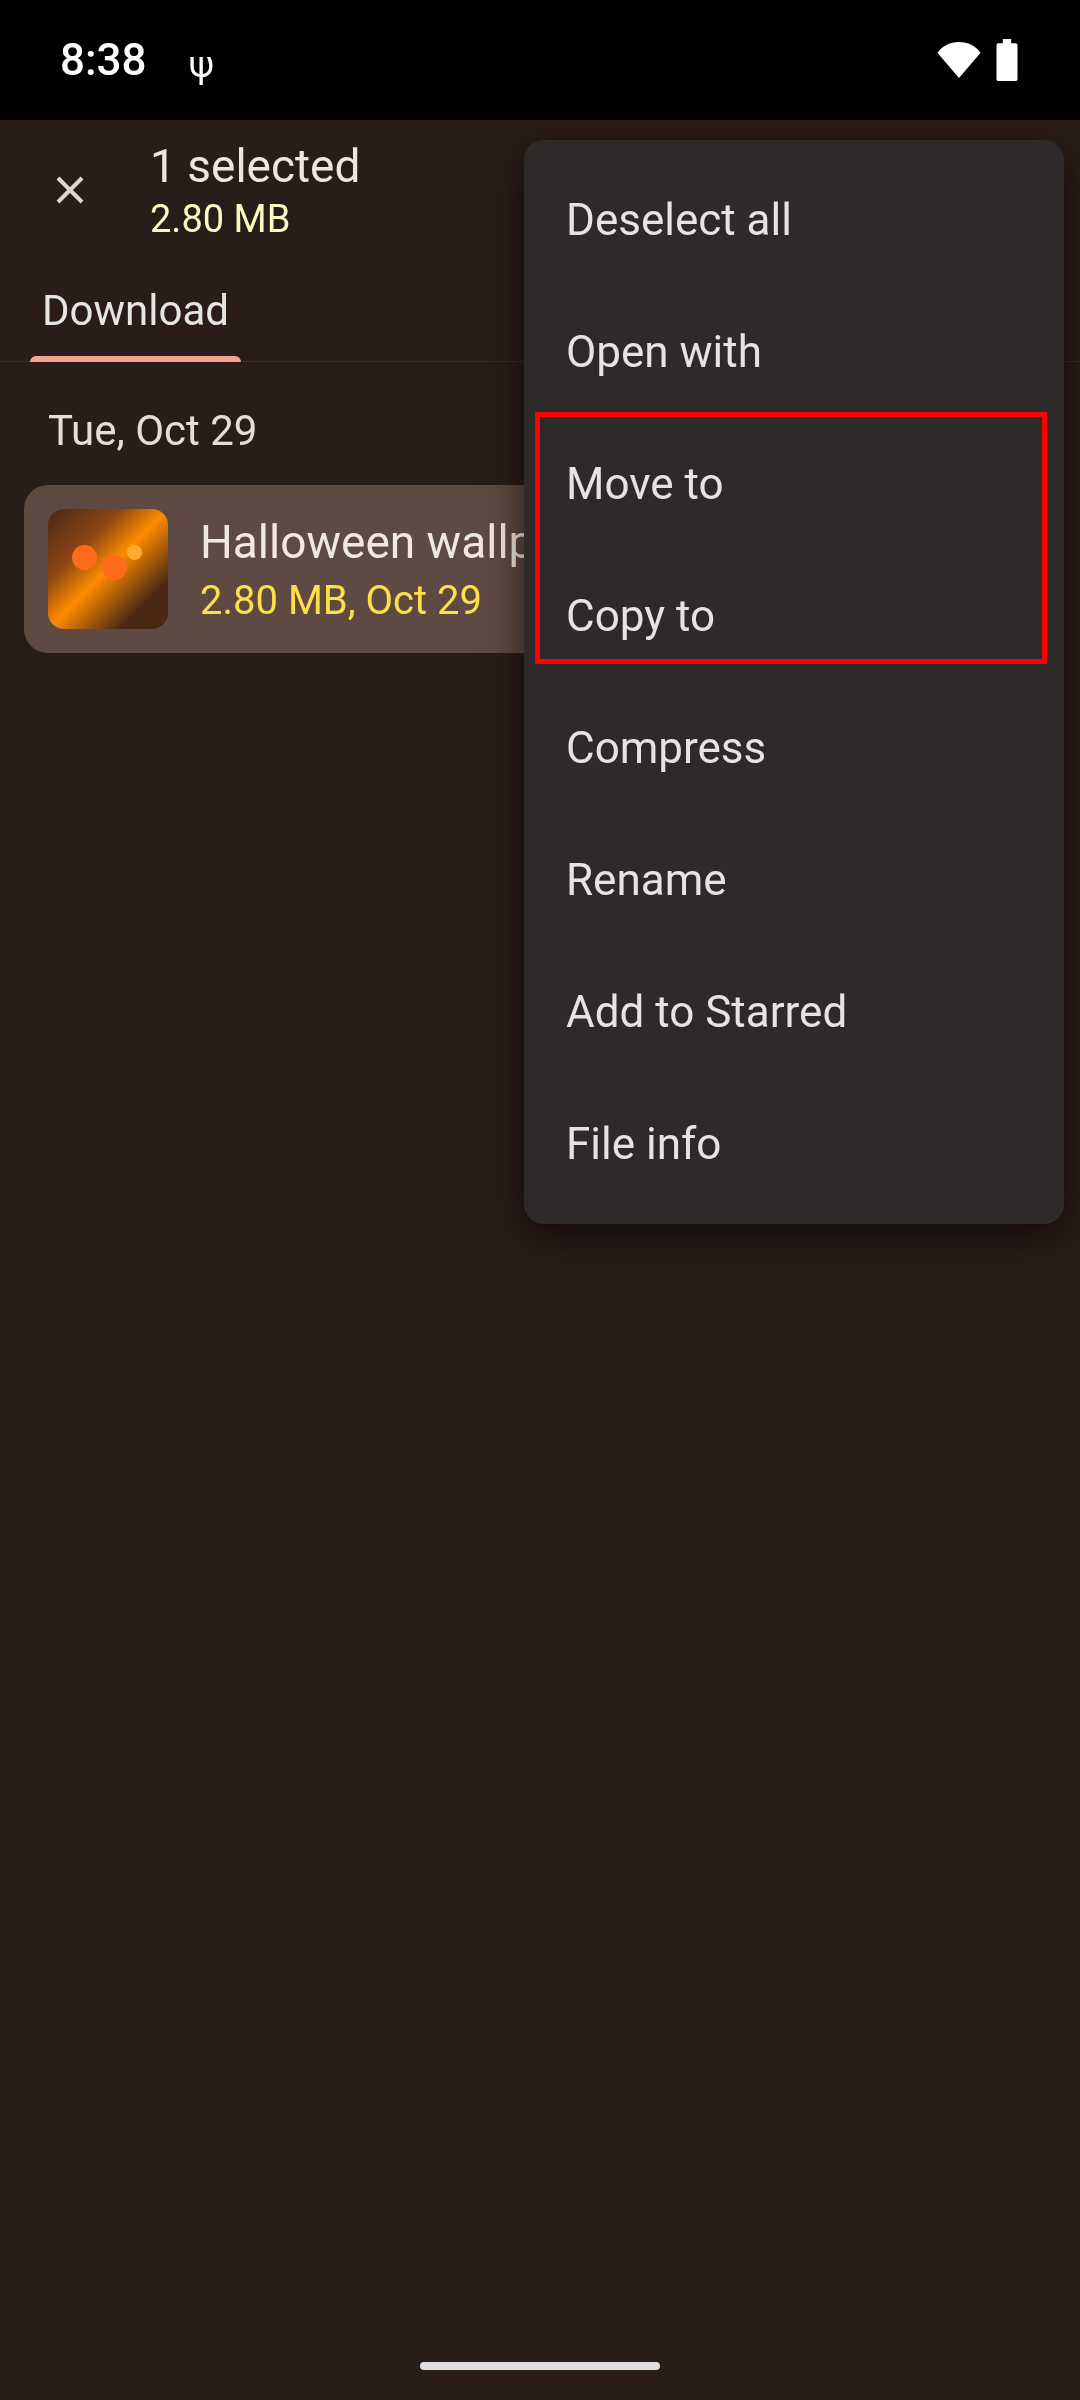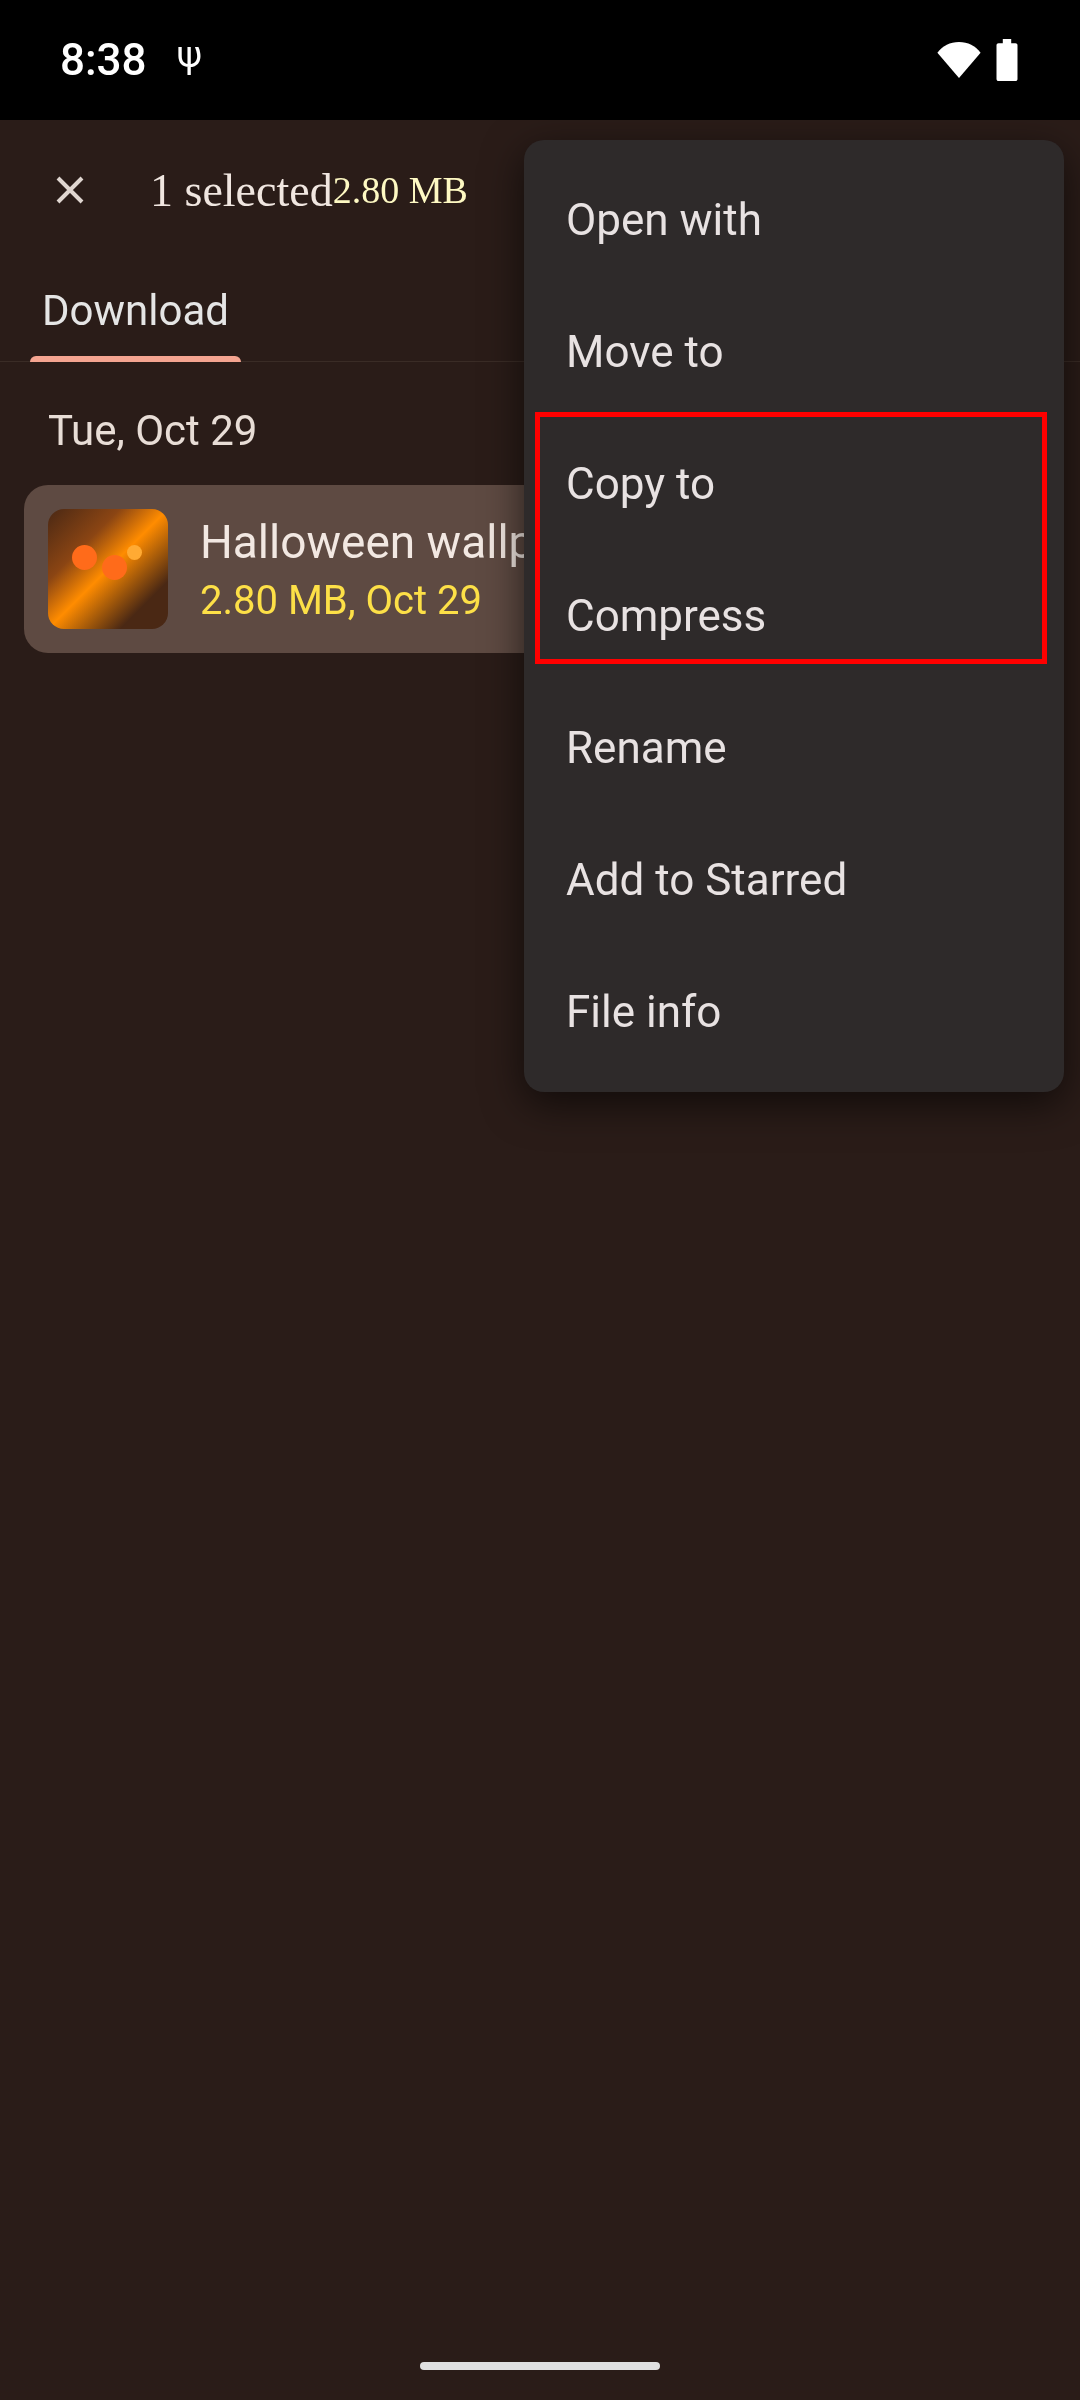--- a/index.html
+++ b/index.html
@@ -22,22 +22,22 @@
       height: 120px;
       display: flex;
       align-items: center;
       justify-content: space-between;
       padding: 0 60px;
       color: #ffffff;
       background: #000000;
     }
     .status-left {
       display: flex;
-      align-items: flex-start;
-      gap: 30px;
+      align-items: flex-end;
+      gap: 42px;
     }
     .status-time {
       font-size: 44px;
       font-weight: 500;
     }
     .status-usb {
       font-size: 36px;
     }
     .status-right {
       display: flex;
@@ -69,22 +69,21 @@
     .close-icon {
       width: 60px;
       height: 60px;
       display: flex;
       align-items: center;
       justify-content: center;
       color: #e0d6d0;
     }
     .selection-info {
       display: flex;
-      flex-direction: row;
-      font-family: Liberation Serif, serif;
+      flex-direction: column;
     }
     .selection-count {
       font-size: 46px;
       color: #f0e6e0;
       font-weight: 400;
     }
     .selection-size {
       font-size: 38px;
       color: #fef9c3;
       margin-top: 4px;
@@ -252,20 +251,21 @@
     <div class="thumbnail"></div>
     <div class="file-info">
       <div class="file-name">Halloween wallpa</div>
       <div class="file-meta">2.80 MB, Oct 29</div>
     </div>
   </div>
 
 </div>
 
 <div class="overflow-menu">
+  <div class="menu-item">Deselect all</div>
   <div class="menu-item">Open with</div>
   <div class="menu-item">Move to</div>
   <div class="menu-item">Copy to</div>
   <div class="menu-item">Compress</div>
   <div class="menu-item">Rename</div>
   <div class="menu-item">Add to Starred</div>
   <div class="menu-item">File info</div>
 </div>
 
 <div class="highlight-box" style="top:412px; left:535px; width:512px; height:252px;"></div>

